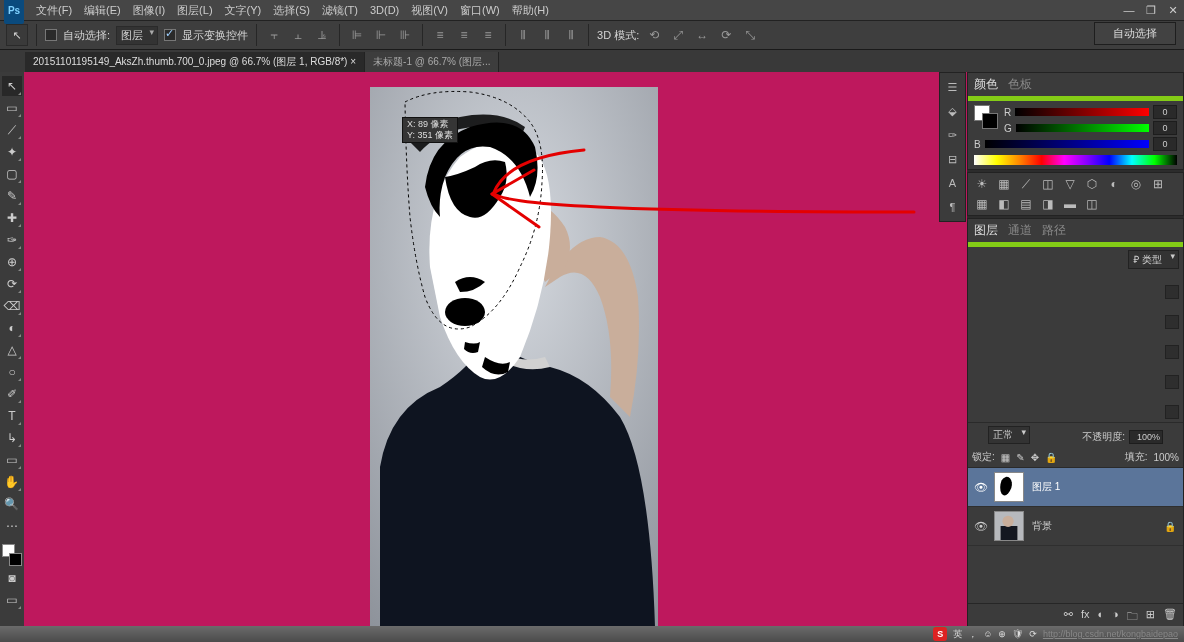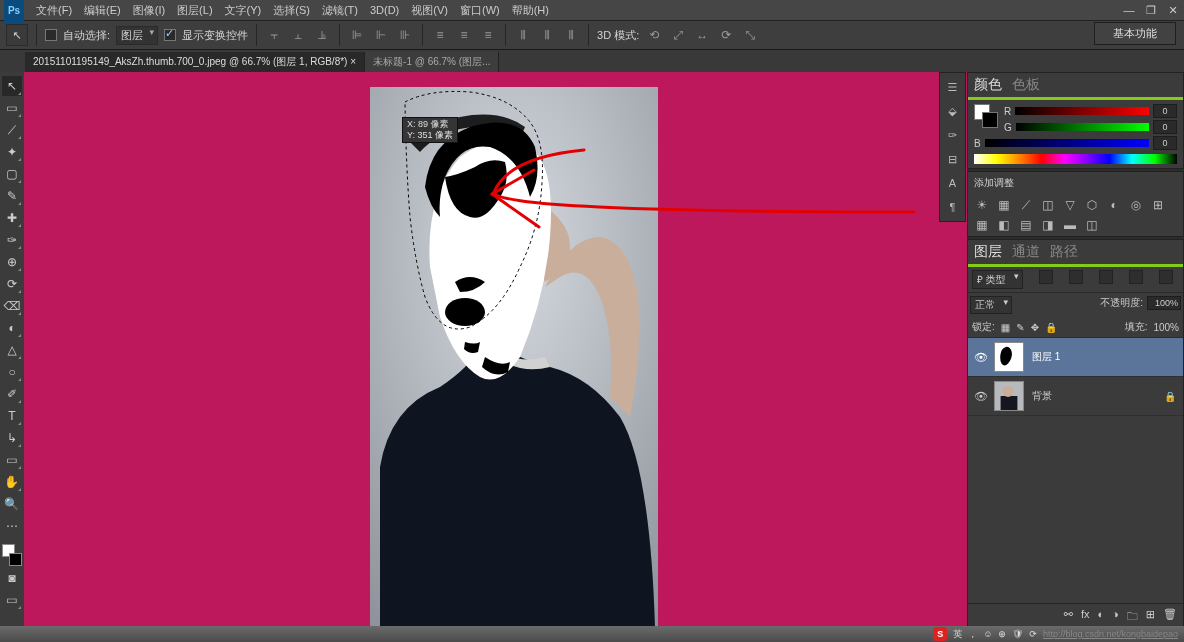--- a/index.html
+++ b/index.html
@@ -27,41 +27,41 @@
 .toolbar .tl.sel { background: #282828; }
 .toolbar .tl .tri { position: absolute; right: 1px; bottom: 1px; width: 0; height: 0; border-left: 3px solid transparent; border-bottom: 3px solid #888; }
 .toolbar .colors { margin-top: 6px; width: 20px; height: 22px; position: relative; }
 .toolbar .colors .fg { width: 13px; height: 13px; background: #fff; border: 1px solid #888; position: absolute; top: 0; left: 0; }
 .toolbar .colors .bg { width: 13px; height: 13px; background: #000; border: 1px solid #888; position: absolute; bottom: 0; right: 0; }
 .canvaswrap { flex: 1; background: #be185d; position: relative; overflow: hidden; }
 .canvas { position: absolute; left: 346px; top: 15px; width: 288px; height: 540px; background: #fff; }
 .canvas svg { width: 100%; height: 100%; }
 .panels { width: 217px; display: flex; flex-direction: column; gap: 2px; }
 .panel { background: #3b3b3b; border: 1px solid #222; }
-.panel .hdr { background: #3b3b3b; font-size: 14px; display: flex; padding: 3px 6px; gap: 10px; border-bottom: 3px solid #84cc16; }
+.panel .hdr { background: #3b3b3b; font-size: 12px; display: flex; padding: 3px 6px; gap: 10px; border-bottom: 5px solid #84cc16; }
 .panel .hdr span { color: #888; }
 .panel .hdr span.on { color: #ddd; }
 .colorpanel .body { padding: 4px 6px; }
 .rgb-row { display: flex; align-items: center; gap: 4px; font-size: 10px; margin-bottom: 2px; }
 .rgb-row .sl { flex: 1; height: 8px; position: relative; }
 .rgb-row .sl.r { background: linear-gradient(90deg, #000, #f00); }
 .rgb-row .sl.g { background: linear-gradient(90deg, #000, #0f0); }
 .rgb-row .sl.b { background: linear-gradient(90deg, #000, #00f); }
 .rgb-row .val { width: 24px; background: #2a2a2a; border: 1px solid #1d1d1d; text-align: center; padding: 1px 0; font-size: 9px; }
 .swatch-pair { width: 24px; height: 24px; position: relative; float: left; margin-right: 6px;}
 .swatch-pair .a { width: 16px; height: 16px; background: #fff; border: 1px solid #777; position: absolute; top: 0; left: 0; }
 .swatch-pair .b { width: 16px; height: 16px; background: #000; border: 1px solid #777; position: absolute; bottom: 0; right: 0; }
 .huebar { clear: both; margin-top: 4px; height: 10px; background: linear-gradient(90deg, #fff, #ff0, #f80, #f00, #f0f, #80f, #00f, #0ff, #0f0, #000); }
 .adjustpanel .icons { padding: 4px 6px; display: flex; flex-wrap: wrap; gap: 6px; }
 .adjustpanel .icons span { width: 16px; height: 14px; color: #bbb; font-size: 12px; display: flex; align-items: center; justify-content: center; }
-.layerspanel .toprow { display: flex; align-items: flex-start; padding: 3px 4px; gap: 16px; font-size: 10px; border-bottom: 1px solid #2a2a2a; }
+.layerspanel .toprow { display: flex; align-items: flex-end; padding: 3px 4px; gap: 16px; font-size: 10px; border-bottom: 1px solid #2a2a2a; flex-direction: column; }
 .layerspanel .toprow .sel { border: 1px solid #222; background: #333; padding: 1px 16px 1px 4px; position: relative; font-size: 10px; }
 .layerspanel .toprow .sel::after { content: "▾"; position: absolute; right: 3px; top: 0; font-size: 9px; }
 .layerspanel .toprow .ficon { width: 14px; height: 14px; background: #2e2e2e; border: 1px solid #222; }
-.layerspanel .row2 { display: flex; align-items: flex-start; padding: 3px 2px; gap: 4px; font-size: 10px; }
+.layerspanel .row2 { display: flex; align-items: flex-end; padding: 3px 20px; gap: 4px; font-size: 10px; }
 .layerspanel .row2 .sel { border: 1px solid #222; background: #333; padding: 1px 16px 1px 4px; position: relative; }
 .layerspanel .row2 .sel::after { content: "▾"; position: absolute; right: 3px; top: 0; font-size: 9px; }
 .layerspanel .row2 .pct { width: 34px; background: #2a2a2a; border: 1px solid #1d1d1d; text-align: right; padding: 1px 2px; font-size: 9px; }
 .layerspanel .row3 { display: flex; align-items: center; padding: 3px 4px; gap: 6px; font-size: 10px; border-bottom: 1px solid #2a2a2a; }
 .layerlist { background: #3b3b3b; }
 .layer { display: flex; align-items: center; padding: 4px 6px; gap: 8px; font-size: 10px; border-bottom: 1px solid #2f2f2f; }
 .layer.active { background: #5b759a; color: #fff; }
 .layer .eye { width: 12px; font-size: 11px; }
 .layer .thumb { width: 30px; height: 30px; background: #fff; border: 1px solid #888; }
 .layer .lock { margin-left: auto; font-size: 10px; color: #aaa; }
@@ -122,21 +122,21 @@
   <div class="ico">⦀</div>
   <div class="sep"></div>
   <span>3D 模式:</span>
   <div class="ico">⟲</div>
   <div class="ico">⤢</div>
   <div class="ico">↔</div>
   <div class="ico">⟳</div>
   <div class="ico">⤡</div>
 </div>
 
-<div class="workspace-chip">基本功能</div>
+<div class="workspace-chip">自动选择</div>
 
 <div class="tabs">
   <div class="tab active">20151101195149_AksZh.thumb.700_0.jpeg @ 66.7% (图层 1, RGB/8*) ×</div>
   <div class="tab">未标题-1 @ 66.7% (图层...</div>
 </div>
 
 <div class="mainarea">
   <div class="toolbar">
     <div class="tl sel">↖<span class="tri"></span></div>
     <div class="tl">▭<span class="tri"></span></div>
@@ -235,21 +235,20 @@
         <div class="rgb-row">
             <span>B</span>
             <div class="sl b"></div>
             <div class="val">0</div>
           </div>
         <div class="huebar"></div>
       </div>
     </div>
 
     <div class="panel adjustpanel">
-      <div style="padding:4px 6px; font-size:10px;">添加调整</div>
       <div class="icons">
         <span>☀</span>
         <span>▦</span>
         <span>⟋</span>
         <span>◫</span>
         <span>▽</span>
         <span>⬡</span>
         <span>◐</span>
         <span>◎</span>
         <span>⊞</span>

